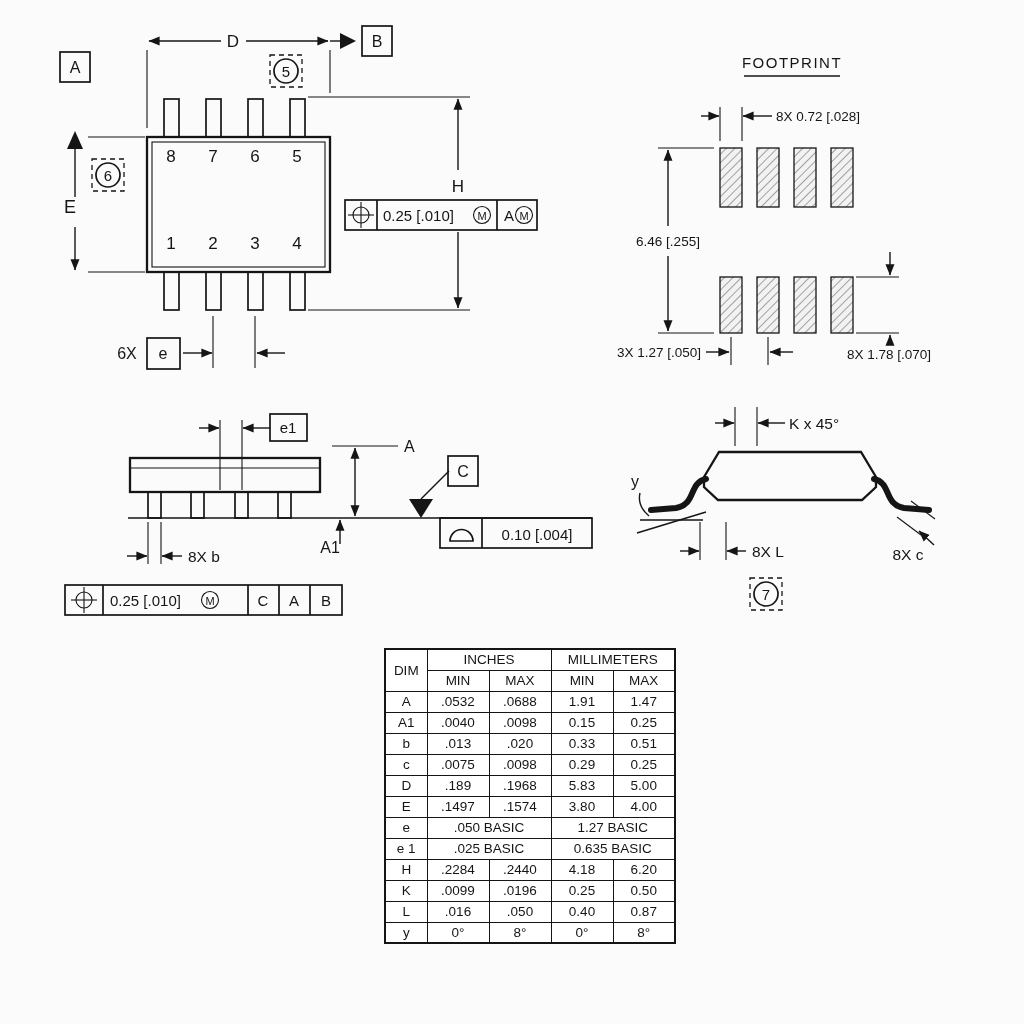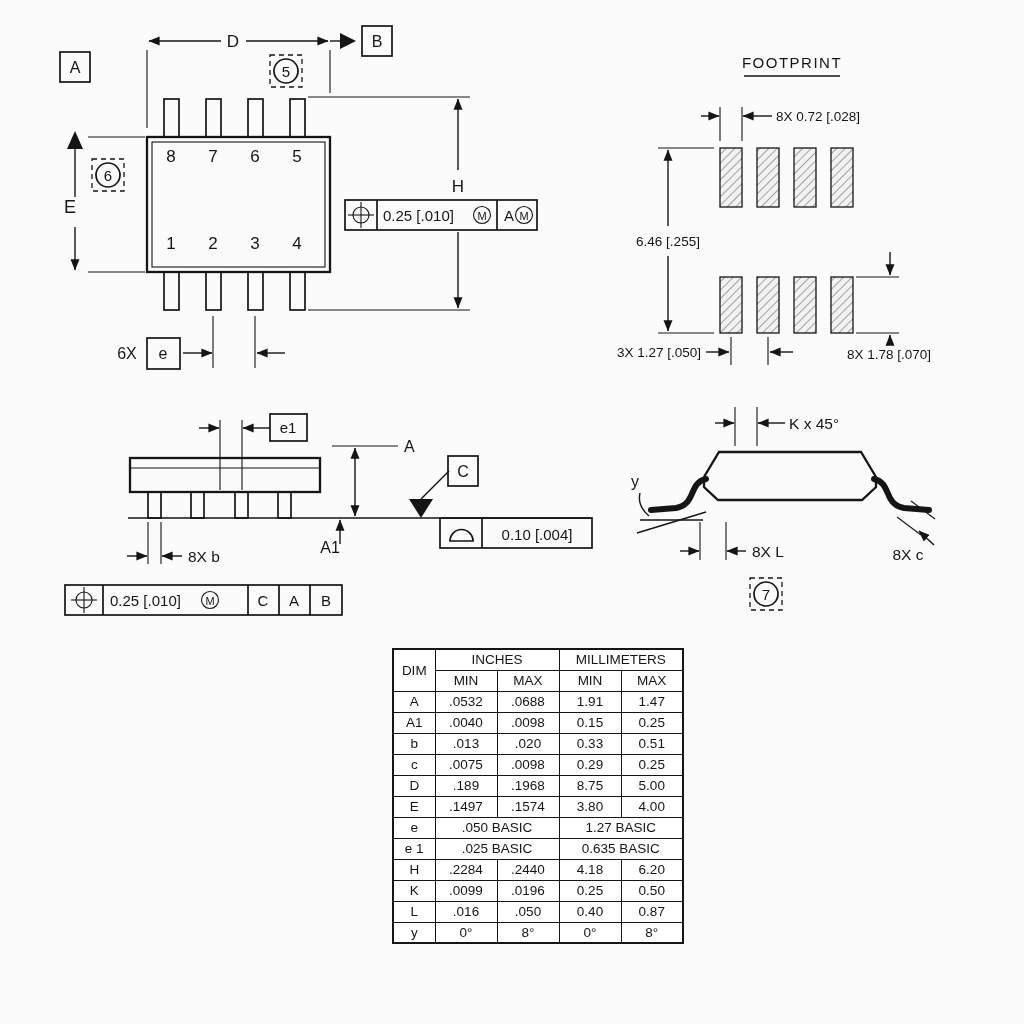--- a/index.html
+++ b/index.html
@@ -9,21 +9,21 @@
   svg text { fill:#151515; font-family:"Liberation Sans", sans-serif; }
   .s1   { stroke:#151515; stroke-width:1.4; fill:none; }
   .s15  { stroke:#151515; stroke-width:1.7; fill:none; }
   .s2   { stroke:#151515; stroke-width:2.3; fill:none; }
   .thin { stroke:#151515; stroke-width:1.1; fill:none; }
   .dash { stroke:#151515; stroke-width:1.3; fill:none; stroke-dasharray:5 4; }
   .lead { stroke:#151515; stroke-width:6; fill:none; stroke-linecap:round; stroke-linejoin:round; }
   .fillb{ fill:#151515; stroke:none; }
   .pad  { stroke:#151515; stroke-width:1.3; }
 
-  table.dim-table { position:absolute; left:392px; top:648px; border-collapse:collapse; background:#fff; border:2px solid #151515; }
+  table.dim-table { position:absolute; left:384px; top:648px; border-collapse:collapse; background:#fff; border:2px solid #151515; }
   table.dim-table th, table.dim-table td {
     border:1.4px solid #151515; font-size:13.5px; font-weight:normal; color:#151515;
     text-align:center; padding:2px 4px; height:21px; white-space:nowrap;
   }
   table.dim-table col.c-dim { width:42px; }
   table.dim-table col.c-val { width:62px; }
 </style>
 </head>
 <body>
 
@@ -353,21 +353,21 @@
         <td>c</td>
         <td>.0075</td>
         <td>.0098</td>
         <td>0.29</td>
         <td>0.25</td>
       </tr>
       <tr>
         <td>D</td>
         <td>.189</td>
         <td>.1968</td>
-        <td>8.75</td>
+        <td>5.83</td>
         <td>5.00</td>
       </tr>
       <tr>
         <td>E</td>
         <td>.1497</td>
         <td>.1574</td>
         <td>3.80</td>
         <td>4.00</td>
       </tr>
       <tr>

